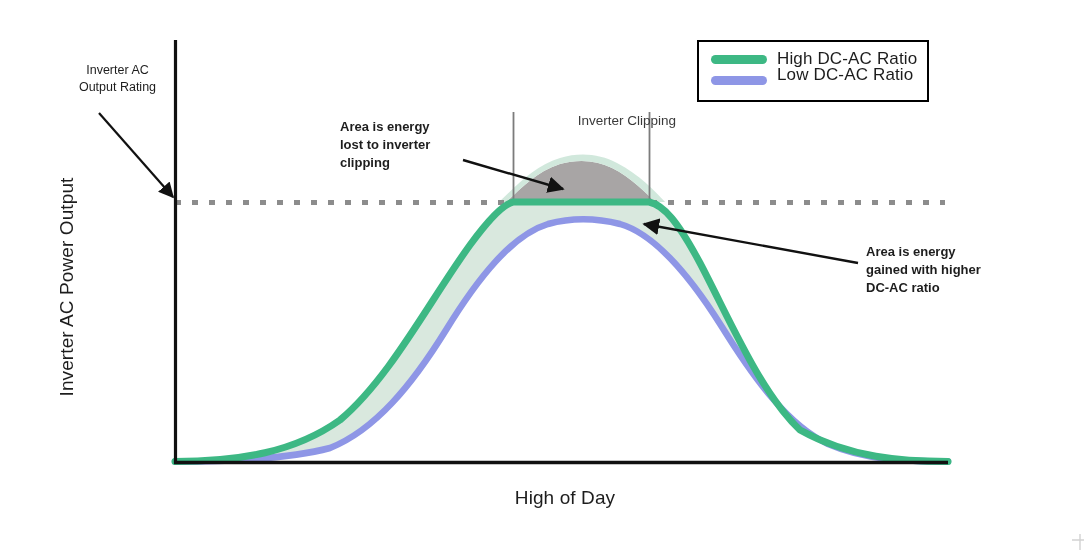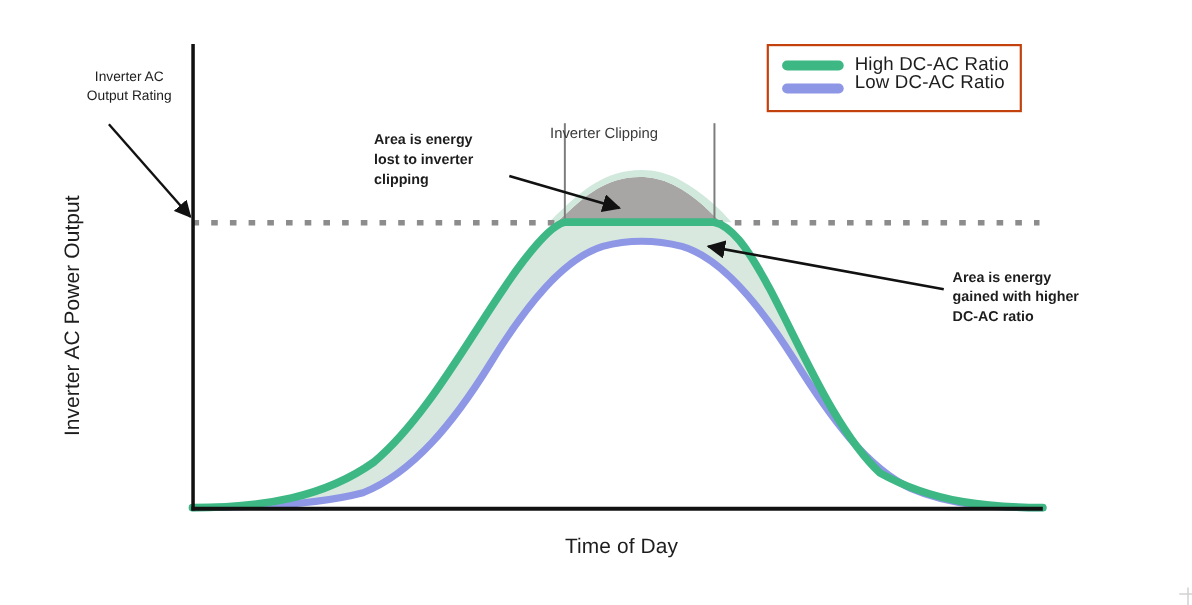--- a/index.html
+++ b/index.html
@@ -77,33 +77,33 @@
     width: 150px;
     font-size: 13px;
     line-height: 1.38;
     text-align: left;
     font-weight: 600;
   }
   #clipping-label {
     left: 500px;
     top: 113px;
     width: 176px;
-    text-align: left;
+    text-align: right;
     font-size: 13.5px;
     color: #3a3a3a;
   }
 
   
   #legend-box {
     position: absolute;
     left: 697px;
     top: 40px;
     width: 232px;
     height: 62px;
-    border: 2px solid #c2410c;
+    border: 2px solid #000000;
     background: #ffffff;
     box-sizing: border-box;
   }
   .legend-row {
     position: absolute;
     left: 12px;
     display: flex;
     align-items: center;
     gap: 10px;
   }
@@ -197,21 +197,21 @@
     <line x1="99" y1="113" x2="173" y2="197" stroke="#111111" stroke-width="2.2" marker-end="url(#arrow-head)"></line>
 
     <line x1="463" y1="160" x2="563" y2="189" stroke="#111111" stroke-width="2.4" marker-end="url(#arrow-head)"></line>
 
     <line x1="858" y1="263" x2="644" y2="224" stroke="#111111" stroke-width="2.4" marker-end="url(#arrow-head)"></line>
 
     <path d="M 1072 540 L 1084 540 M 1080 534 L 1080 550" stroke="#d2d2d2" stroke-width="1.4" fill="none"></path>
   </svg>
 
   <div class="txt" id="axis-label-y">Inverter AC Power Output</div>
-  <div class="txt" id="axis-label-x">Time of Day</div>
+  <div class="txt" id="axis-label-x">High of Day</div>
 
   <div class="txt" id="ann-rating-text">Inverter AC
 Output Rating</div>
 
   <div class="txt" id="ann-lost-text">Area is energy
 lost to inverter
 clipping</div>
 
   <div class="txt" id="ann-gained-text">Area is energy
 gained with higher

